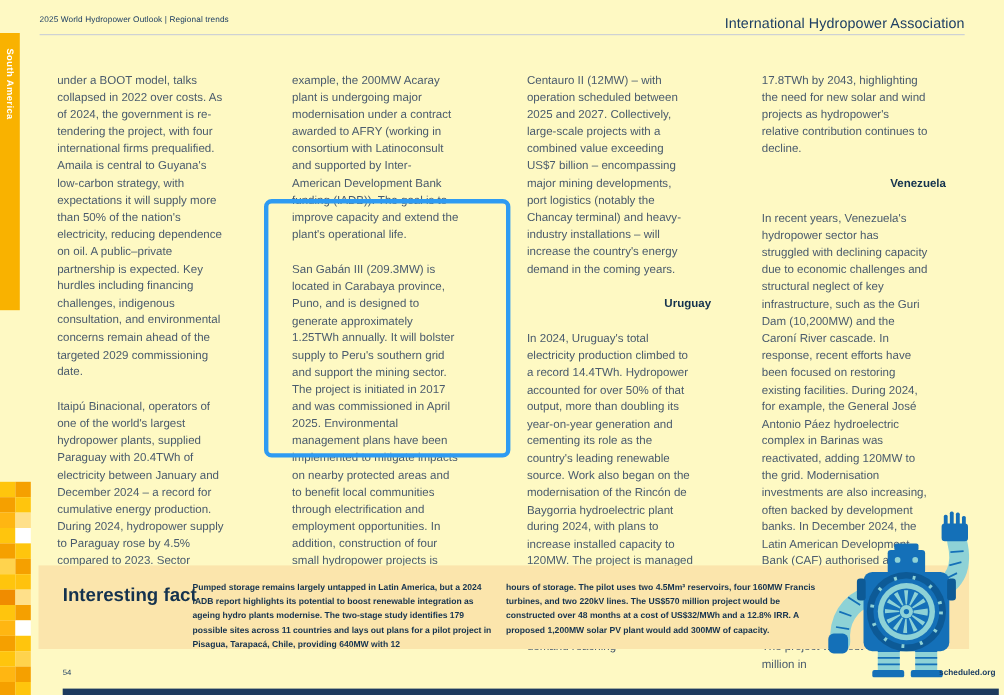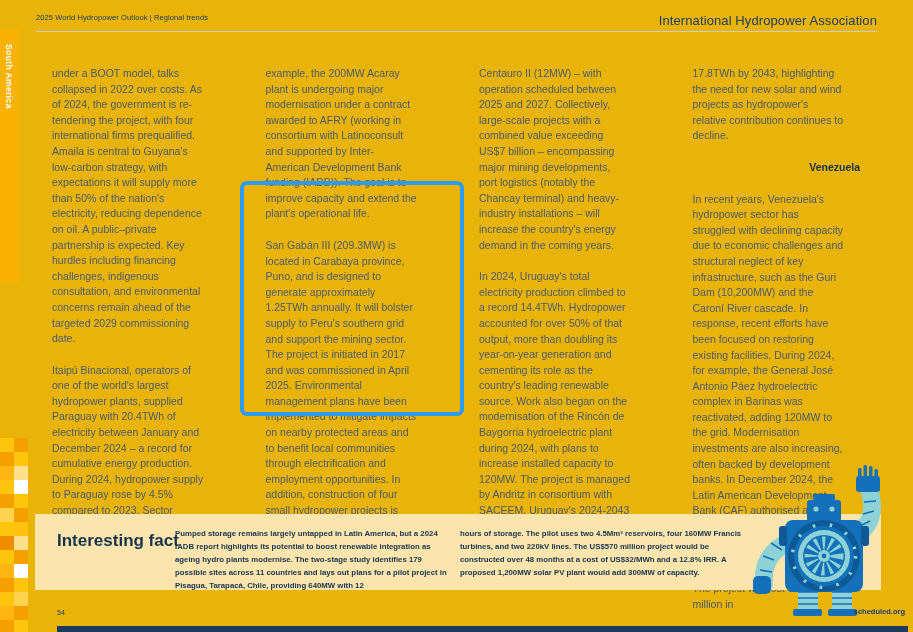--- a/index.html
+++ b/index.html
@@ -1,17 +1,17 @@
 <!DOCTYPE html>
 <html style="--tab-color: #F9B200; --fact-bg: #FBE5AC; --highlight-color: #2E9BF2; --robot-body: #1470B8; --robot-dark: #0D5A96; --robot-accent: #8ED2D6;"><head>
 <meta charset="utf-8">
 <style>
   html,body{margin:0;padding:0;background:#ffffff;}
   .page{
-    position:relative;width:913px;height:632px;background:#eab308;overflow:hidden;
+    position:relative;width:913px;height:632px;background:#fef9c3;overflow:hidden;
     font-family:"Liberation Sans",sans-serif;
   }
   
   .header-left{position:absolute;left:36px;top:13px;font-size:7.5px;color:#1d3e63;letter-spacing:.1px;}
   .header-right{position:absolute;right:36px;top:13px;font-size:13px;color:#1d3e63;letter-spacing:.1px;}
   .header-rule{position:absolute;left:36px;right:36px;top:31px;height:1px;background:#c9ced6;}
   
   .side-tab{
     position:absolute;left:0;top:30px;width:18px;height:252px;background:var(--tab-color);
     display:flex;justify-content:center;
@@ -105,20 +105,21 @@
       <div class="col">
         <p>under a BOOT model, talks collapsed in 2022 over costs. As of 2024, the government is re-tendering the project, with four international firms prequalified. Amaila is central to Guyana's low-carbon strategy, with expectations it will supply more than 50% of the nation's electricity, reducing dependence on oil. A public–private partnership is expected. Key hurdles including financing challenges, indigenous consultation, and environmental concerns remain ahead of the targeted 2029 commissioning date.</p>
         <p>Itaipú Binacional, operators of one of the world's largest hydropower plants, supplied Paraguay with 20.4TWh of electricity between January and December 2024 – a record for cumulative energy production. During 2024, hydropower supply to Paraguay rose by 4.5% compared to 2023. Sector investment has been focused on optimising existing assets rather than launching new large-scale projects. For</p>
       </div>
       <div class="col">
         <p>example, the 200MW Acaray plant is undergoing major modernisation under a contract awarded to AFRY (working in consortium with Latinoconsult and supported by Inter-American Development Bank funding (IADB)). The goal is to improve capacity and extend the plant's operational life.</p>
         <p>San Gabán III (209.3MW) is located in Carabaya province, Puno, and is designed to generate approximately 1.25TWh annually. It will bolster supply to Peru's southern grid and support the mining sector. The project is initiated in 2017 and was commissioned in April 2025. Environmental management plans have been implemented to mitigate impacts on nearby protected areas and to benefit local communities through electrification and employment opportunities. In addition, construction of four small hydropower projects is more than 25% complete – CH Santa Lorenza (19MW), CH Anashironi (20MW), Centauro I (12.5MW), and</p>
       </div>
       <div class="col">
         <p>Centauro II (12MW) – with operation scheduled between 2025 and 2027. Collectively, large-scale projects with a combined value exceeding US$7 billion – encompassing major mining developments, port logistics (notably the Chancay terminal) and heavy-industry installations – will increase the country's energy demand in the coming years.</p>
+        <h3>Uruguay</h3>
         <p>In 2024, Uruguay's total electricity production climbed to a record 14.4TWh. Hydropower accounted for over 50% of that output, more than doubling its year-on-year generation and cementing its role as the country's leading renewable source. Work also began on the modernisation of the Rincón de Baygorria hydroelectric plant during 2024, with plans to increase installed capacity to 120MW. The project is managed by Andritz in consortium with SACEEM. Uruguay's 2024-2043 Generation Expansion Plan forecasts annual electricity demand reaching</p>
       </div>
       <div class="col">
         <p>17.8TWh by 2043, highlighting the need for new solar and wind projects as hydropower's relative contribution continues to decline.</p>
         <h3>Venezuela</h3>
         <p>In recent years, Venezuela's hydropower sector has struggled with declining capacity due to economic challenges and structural neglect of key infrastructure, such as the Guri Dam (10,200MW) and the Caroní River cascade. In response, recent efforts have been focused on restoring existing facilities. During 2024, for example, the General José Antonio Páez hydroelectric complex in Barinas was reactivated, adding 120MW to the grid. Modernisation investments are also increasing, often backed by development banks. In December 2024, the Latin American Development Bank (CAF) authorised a US$380 million loan to help improve the efficiency and extend the operational life of the country's Simón Bolívar plant. The project will cost US$610.43 million in</p>
       </div>
     </div>
 
   <div class="highlight-box"></div>

